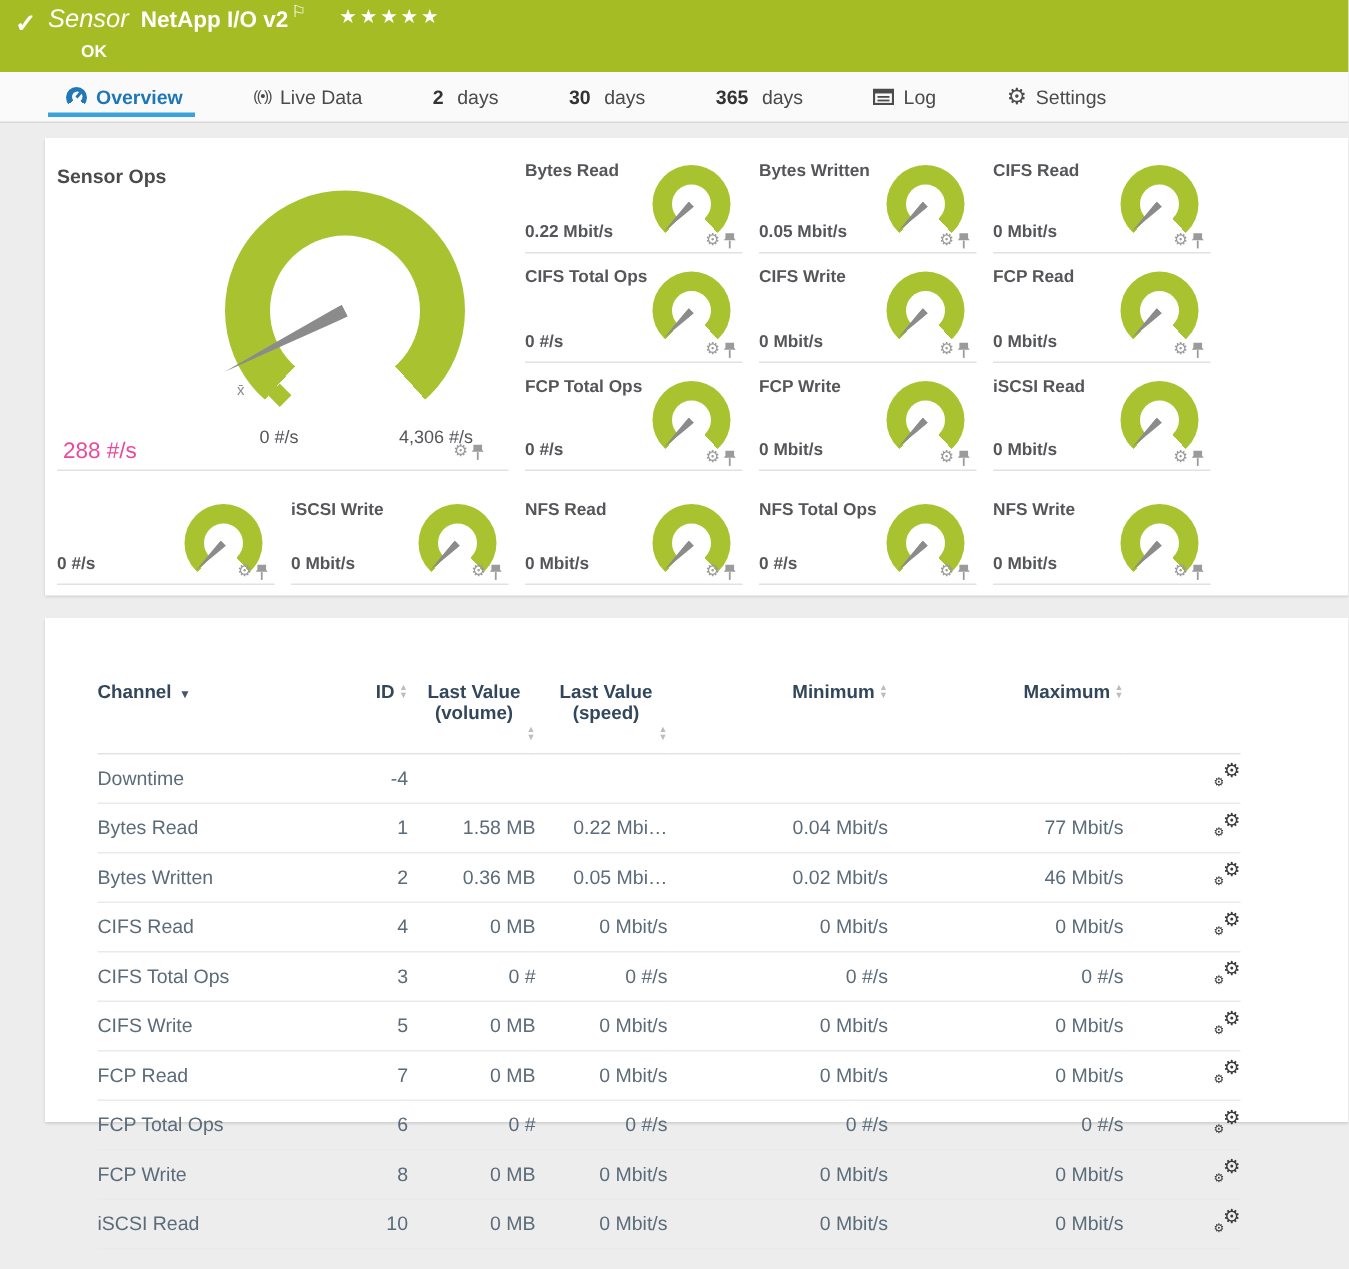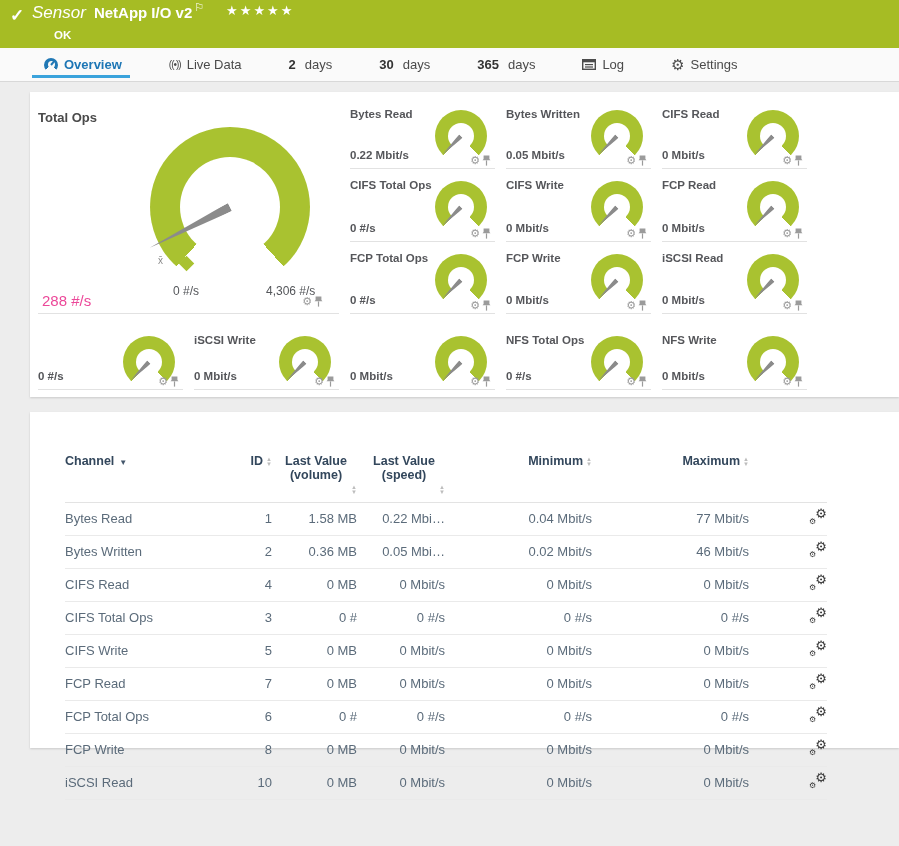--- a/index.html
+++ b/index.html
@@ -157,21 +157,21 @@
   <div class="tab">
     <span class="gear-glyph">⚙</span>
     <span>Settings</span>
   </div>
 </div>
 
 <div class="page">
 
   <div class="card card-gauges">
     <div class="tile-main">
-      <div class="tile-title">Total Ops</div>
+      <div class="tile-title">Sensor Ops</div>
       <div class="gauge-b">
         <div class="needle needle-b" style="transform: translateX(-50%) rotate(-116.941deg);"></div>
         <div class="gauge-diamond"></div>
         <div class="gauge-avg">x̄</div>
       </div>
       <div class="scale-label scale-min">0 #/s</div>
       <div class="scale-label scale-max">4,306 #/s</div>
       <div class="main-value">288 #/s</div>
       <div class="tile-icons">
         <span class="gear-sm">⚙</span>
@@ -364,20 +364,21 @@
       <span class="pin">
             <svg width="9" height="11" viewBox="0 0 9 11">
               <path d="M1.6 0.5h5.8v3.4l1.1 1.3H0.5l1.1-1.3z" fill="#9b9b9b"></path>
               <rect x="3.9" y="5.4" width="1.2" height="5.2" fill="#9b9b9b"></rect>
             </svg>
           </span>
     </div>
   </div>
 
   <div class="tile">
+    <div class="tile-title">NFS Read</div>
     <div class="gauge-s">
       <div class="needle needle-s"></div>
     </div>
     <div class="tile-value">0 Mbit/s</div>
     <div class="tile-icons">
       <span class="gear-sm">⚙</span>
       <span class="pin">
             <svg width="9" height="11" viewBox="0 0 9 11">
               <path d="M1.6 0.5h5.8v3.4l1.1 1.3H0.5l1.1-1.3z" fill="#9b9b9b"></path>
               <rect x="3.9" y="5.4" width="1.2" height="5.2" fill="#9b9b9b"></rect>
@@ -437,20 +438,29 @@
           <th class="h-channel"><span>Channel</span><span class="caret-down">▼</span></th>
           <th><span>ID</span><span class="sort"><i>▲</i><i>▼</i></span></th>
           <th><span class="hwrap">Last Value (volume)</span><span class="sort"><i>▲</i><i>▼</i></span></th>
           <th><span class="hwrap">Last Value (speed)</span><span class="sort"><i>▲</i><i>▼</i></span></th>
           <th><span>Minimum</span><span class="sort"><i>▲</i><i>▼</i></span></th>
           <th><span>Maximum</span><span class="sort"><i>▲</i><i>▼</i></span></th>
           <th></th>
         </tr>
       </thead>
       <tbody>
+  <tr>
+    <td class="c-name">Downtime</td>
+    <td class="num">-4</td>
+    <td class="num"></td>
+    <td class="num"></td>
+    <td class="num"></td>
+    <td class="num"></td>
+    <td class="icon-cell"><span class="gears"><span class="g1">⚙</span><span class="g2">⚙</span></span></td>
+  </tr>
 
   <tr>
     <td class="c-name">Bytes Read</td>
     <td class="num">1</td>
     <td class="num">1.58 MB</td>
     <td class="num">0.22 Mbi…</td>
     <td class="num">0.04 Mbit/s</td>
     <td class="num">77 Mbit/s</td>
     <td class="icon-cell"><span class="gears"><span class="g1">⚙</span><span class="g2">⚙</span></span></td>
   </tr>

